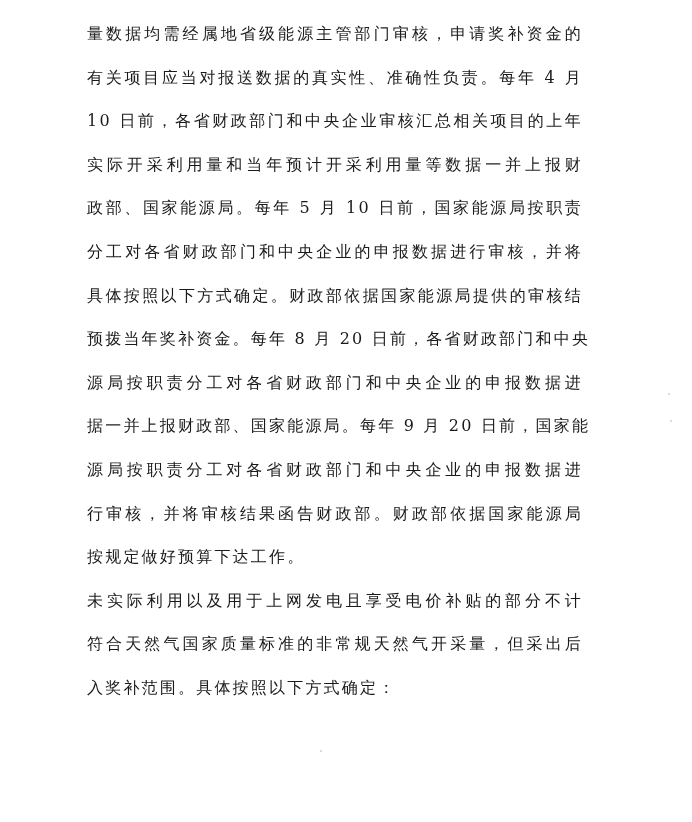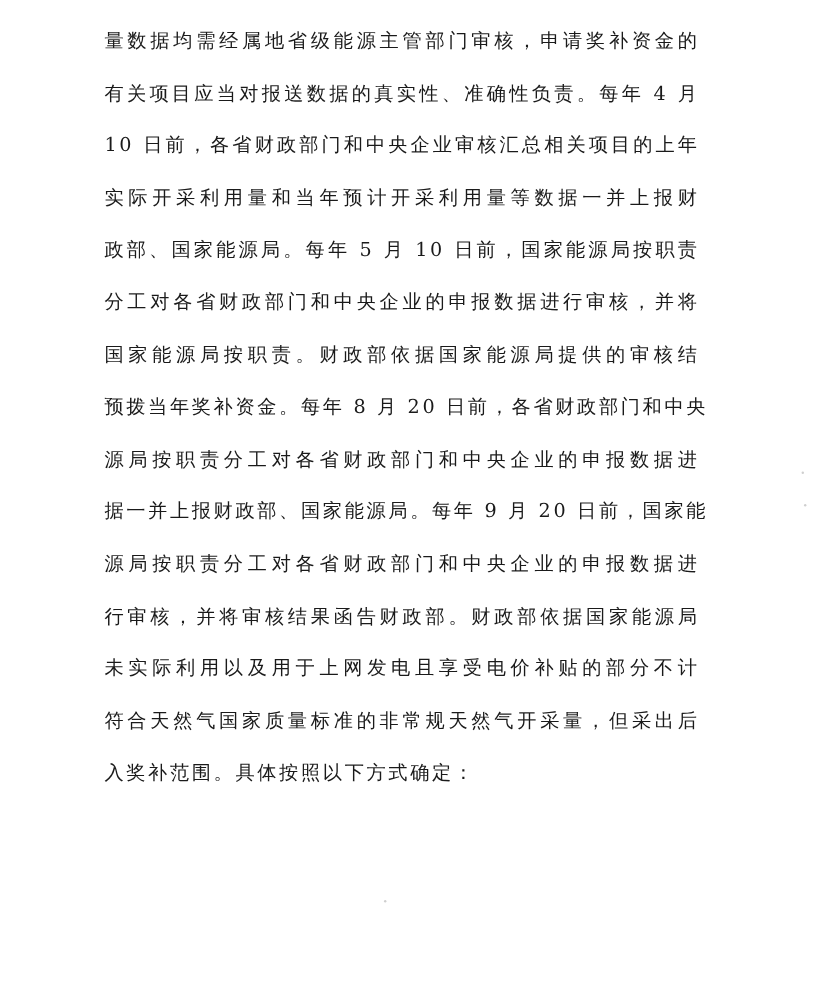--- a/index.html
+++ b/index.html
@@ -70,26 +70,27 @@
 
 <div class="page">
 
   <div>
     <div class="line">量数据均需经属地省级能源主管部门审核，申请奖补资金的</div>
     <div class="line">有关项目应当对报送数据的真实性、准确性负责。每年 4 月</div>
     <div class="line">10 日前，各省财政部门和中央企业审核汇总相关项目的上年</div>
     <div class="line">实际开采利用量和当年预计开采利用量等数据一并上报财</div>
     <div class="line">政部、国家能源局。每年 5 月 10 日前，国家能源局按职责</div>
     <div class="line">分工对各省财政部门和中央企业的申报数据进行审核，并将</div>
-    <div class="line">国家能源局按职责。财政部依据国家能源局提供的审核结</div>
+    <div class="line">具体按照以下方式确定。财政部依据国家能源局提供的审核结</div>
     <div class="line">预拨当年奖补资金。每年 8 月 20 日前，各省财政部门和中央</div>
     <div class="line">源局按职责分工对各省财政部门和中央企业的申报数据进</div>
     <div class="line">据一并上报财政部、国家能源局。每年 9 月 20 日前，国家能</div>
     <div class="line">源局按职责分工对各省财政部门和中央企业的申报数据进</div>
     <div class="line">行审核，并将审核结果函告财政部。财政部依据国家能源局</div>
+    <div class="line last">按规定做好预算下达工作。</div>
   </div>
 
   <div>
     <div class="line">未实际利用以及用于上网发电且享受电价补贴的部分不计</div>
     <div class="line">符合天然气国家质量标准的非常规天然气开采量，但采出后</div>
     <div class="line last">入奖补范围。具体按照以下方式确定：</div>
   </div>
 
 </div>
 

